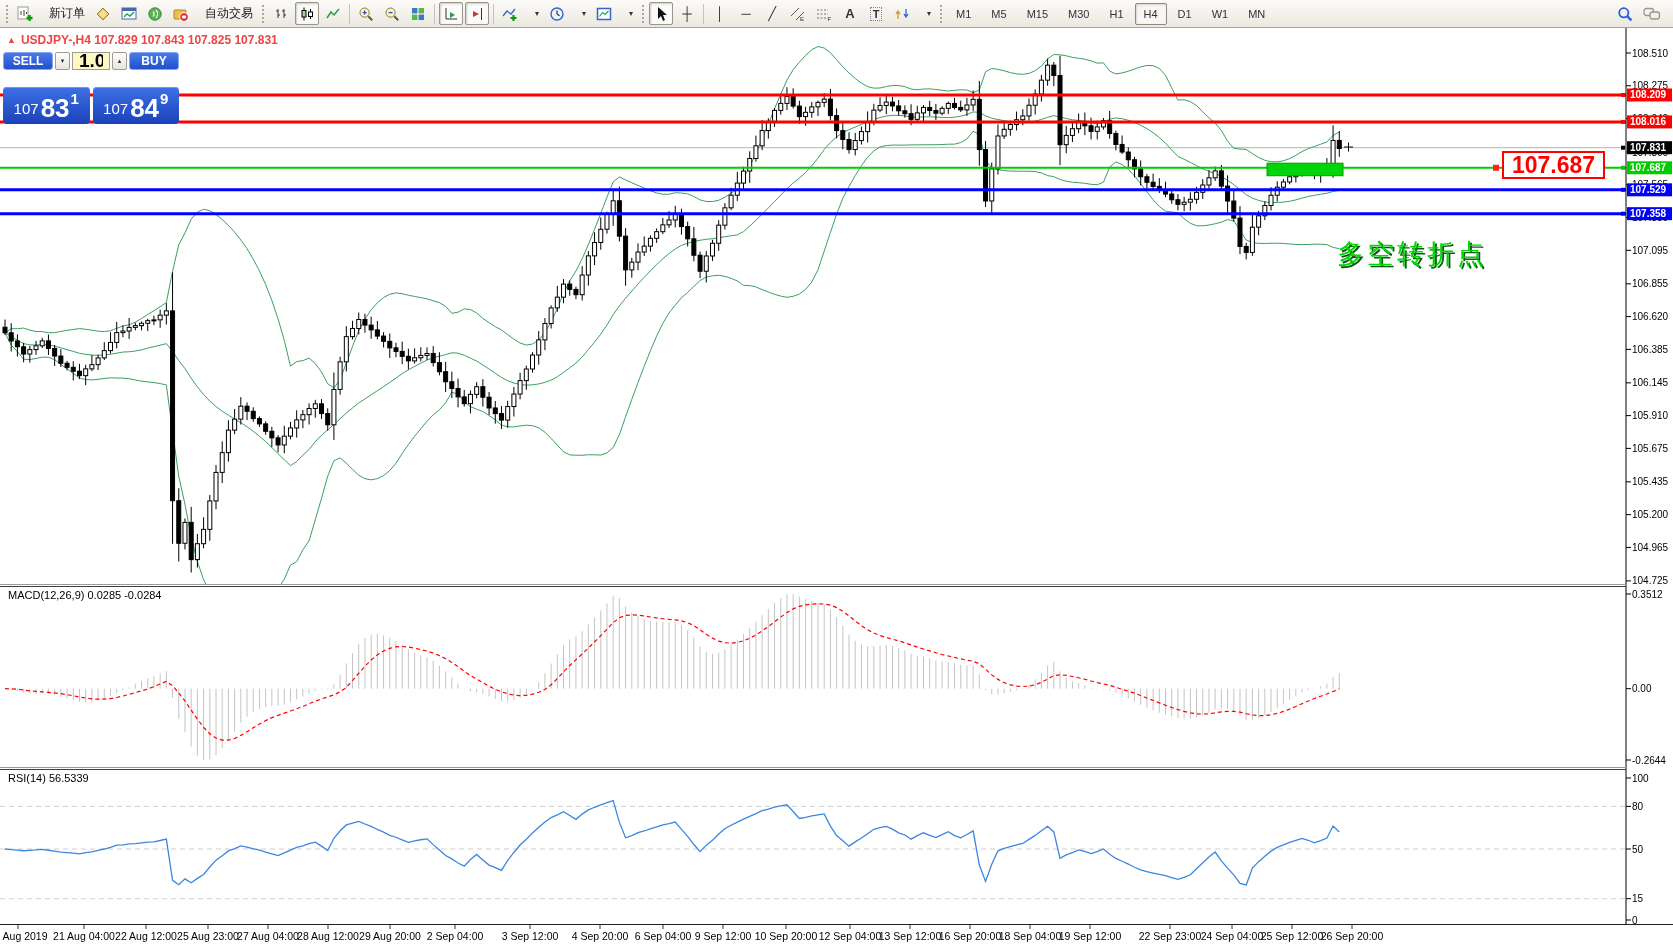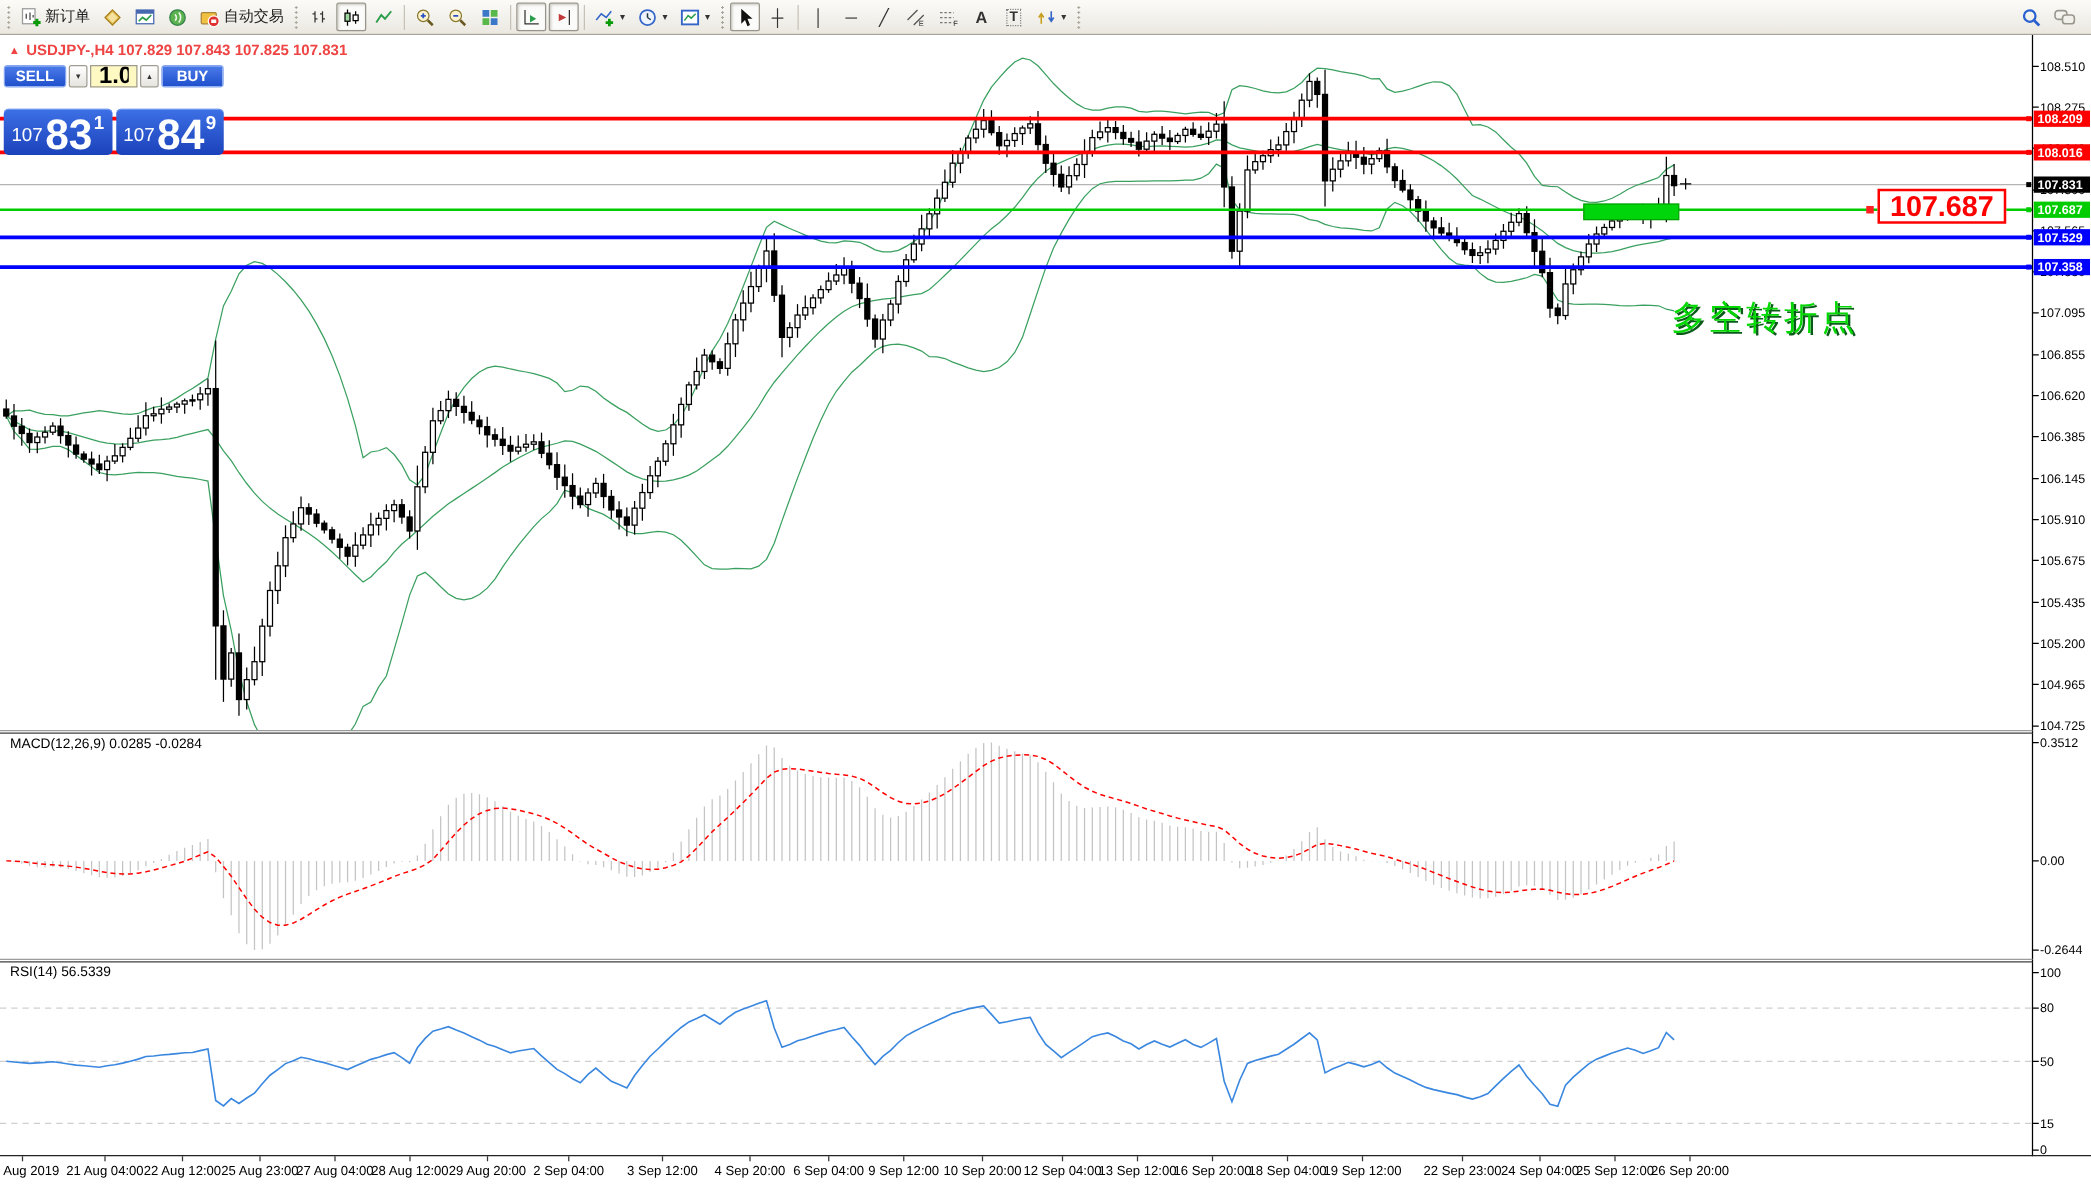--- a/index.html
+++ b/index.html
@@ -5,21 +5,21 @@
   *{box-sizing:border-box;margin:0;padding:0}
   html,body{width:1673px;height:949px;overflow:hidden;background:#fff;
     font-family:"Liberation Sans","DejaVu Sans",sans-serif}
   body{position:relative}
 
   
   .toolbar{position:absolute;left:0;top:0;width:1673px;height:28px;z-index:10;
     background:linear-gradient(#fcfbf8,#ebe8e1);border-bottom:1px solid #a8a49a;
     display:flex;align-items:center;padding:0 2px;white-space:nowrap}
   .tb{height:23px;min-width:24px;display:flex;align-items:center;justify-content:center;
-    border:1px solid transparent;border-radius:2px;margin:0 1px;padding:0 3px;gap:3px;
+    border:1px solid transparent;border-radius:2px;margin:0 1px;padding:0 3px;gap:16px;
     font-size:12px;color:#1a1a1a}
   .tb.sel{background:#fbfbfa;border-color:#99958b;box-shadow:inset 1px 1px 2px #cfccc4}
   .tb .lbl{font-size:12px}
   .glyph{font-size:13px;color:#333;font-weight:bold}
   .sep{width:1px;height:20px;background:#c6c2b8;margin:0 3px;flex:0 0 auto}
   .grip{width:4px;height:20px;margin:0 3px;flex:0 0 auto;
     background-image:radial-gradient(circle,#aaa69a 34%,transparent 40%);background-size:4px 4px}
   .drop{font-size:8px;color:#333;margin-left:1px}
   .tf{font-size:11px;color:#333;padding:4px 8px;border:1px solid transparent;border-radius:2px;margin:0 1px}
   .tf.sel{background:#f7f6f3;border-color:#8e8a80;box-shadow:inset 1px 1px 2px #d8d5cc}
@@ -39,21 +39,21 @@
     display:flex;align-items:center;justify-content:center}
   .spin{flex:0 0 15px;background:linear-gradient(#fff,#e6e4de);border:1px solid #a09c92;
     border-radius:2px;font-size:7px;display:flex;align-items:center;justify-content:center;color:#333}
   .vol{flex:1;border:1px solid #a09c92;background:#fef9c3;font-size:19px;font-weight:bold;
     text-align:right;padding:0 6px;font-family:inherit;min-width:0}
   .row2{display:flex;gap:3px;margin-top:17px;height:37px}
   .pbox{flex:1;background:linear-gradient(#3d70e6,#1b42ba);border-radius:4px;color:#fff;
     display:flex;align-items:flex-end;justify-content:center;padding-bottom:2px;
     box-shadow:inset 0 1px 0 #6e97f2}
   .pbox .pre{font-size:15px;margin:0 2px 5px 0}
-  .pbox .big{font-size:34px;font-weight:bold;line-height:27px}
+  .pbox .big{font-size:26px;font-weight:bold;line-height:27px}
   .pbox .sup{font-size:15px;font-weight:bold;margin:0 0 15px 1px}
 
   .ind-label{position:absolute;font-size:11px;color:#000;z-index:5}
   .callout{position:absolute;left:1502px;top:151px;width:103px;height:28px;z-index:7;
     border:2px solid #f00;background:#fff;color:#f00;font-size:23px;font-weight:bold;
     display:flex;align-items:center;justify-content:center}
   .cnnote{position:absolute;left:1337px;top:236px;z-index:7;font-size:27px;font-weight:normal;
     letter-spacing:3px;text-shadow:2px 2px 0 #0b5a1a}
 </style>
 </head>
@@ -211,20 +211,31 @@
     <span class="glyph" style="border:1px dotted #888;padding:0 2px;font-size:11px">T</span>
   </div>
   <div class="tb">
     <svg class="tbicon" width="16" height="16" viewBox="0 0 16 16">
         <path d="M4 13V6M2 8l2-3 2 3" stroke="#c8a020" fill="none" stroke-width="1.3"></path>
         <path d="M12 3v7M10 8l2 3 2-3" stroke="#3465c8" fill="none" stroke-width="1.3"></path>
       </svg>
     <span class="drop">▾</span>
   </div>
   <span class="grip"></span>
+  <div id="tfbar" style="display:flex;align-items:center">
+      <div class="tf">M1</div>
+      <div class="tf">M5</div>
+      <div class="tf">M15</div>
+      <div class="tf">M30</div>
+      <div class="tf">H1</div>
+      <div class="tf sel">H4</div>
+      <div class="tf">D1</div>
+      <div class="tf">W1</div>
+      <div class="tf">MN</div>
+    </div>
   <span class="spacer"></span>
   <div class="tb">
     <svg class="tbicon" width="16" height="16" viewBox="0 0 16 16">
         <circle cx="6.8" cy="6.8" r="4.6" fill="none" stroke="#2a5fd0" stroke-width="1.8"></circle>
         <path d="M10.4 10.4l4 4" stroke="#2a5fd0" stroke-width="2.2"></path>
       </svg>
   </div>
   <div class="tb" style="margin-right:6px">
     <svg class="tbicon" width="18" height="16" viewBox="0 0 18 16">
         <rect x="1" y="2.5" width="9.5" height="7" rx="2.5" fill="none" stroke="#9a978f" stroke-width="1.3"></rect>

